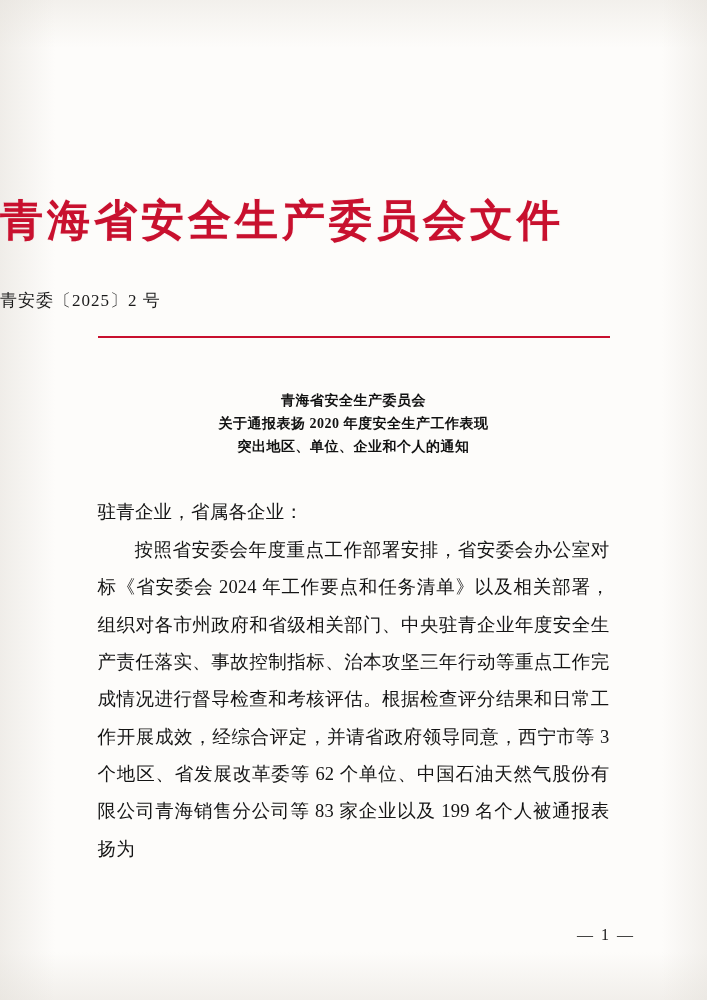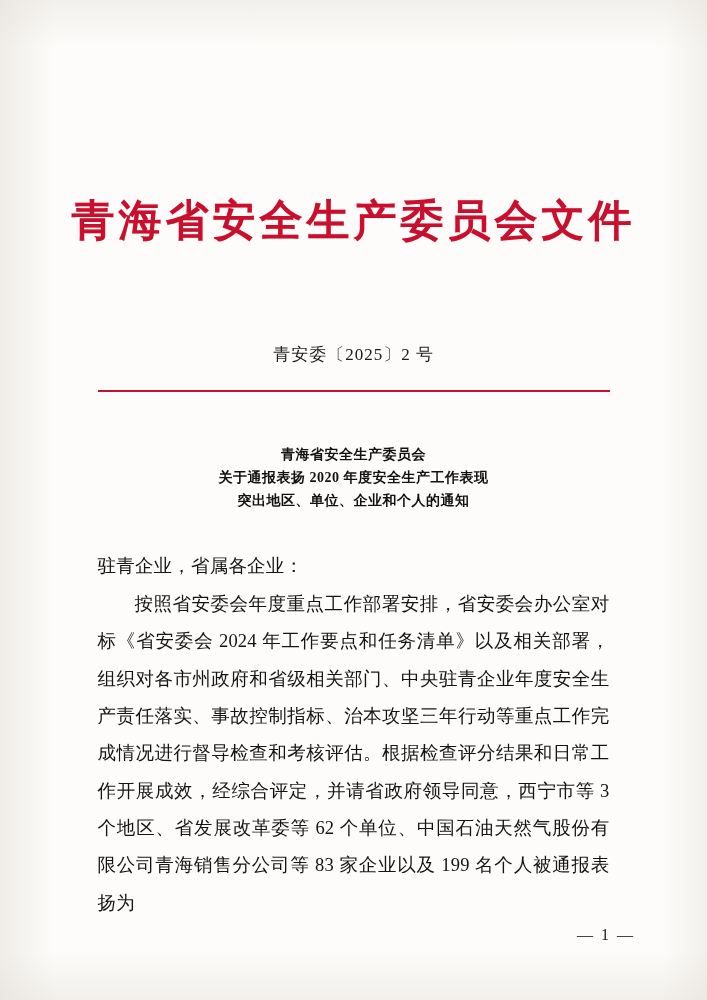--- a/index.html
+++ b/index.html
@@ -32,37 +32,36 @@
     pointer-events: none;
   }
   .content {
     position: absolute;
     left: 0;
     right: 0;
     top: 0;
   }
 
   .doc-title {
-    text-align: center;
+    text-align: left;
     color: #c8102e;
     font-family: "Liberation Serif", "DejaVu Serif", serif;
     font-weight: bold;
     font-size: 43px;
     letter-spacing: 4px;
     margin-top: 196px;
     line-height: 1.15;
     white-space: nowrap;
     text-shadow: 0 0 1px rgba(200,16,46,0.35);
   }
 
   .doc-number {
-    text-align: center;
     font-size: 17px;
     letter-spacing: 1px;
-    margin-top: 98px;
+    margin-top: 44px;
     color: #1a1a1a;
     font-family: "Liberation Serif", "DejaVu Serif", serif;
   }
 
   .red-rule {
     width: 512px;
     height: 2px;
     background: #c8102e;
     margin: 24px auto 0 auto;
   }

